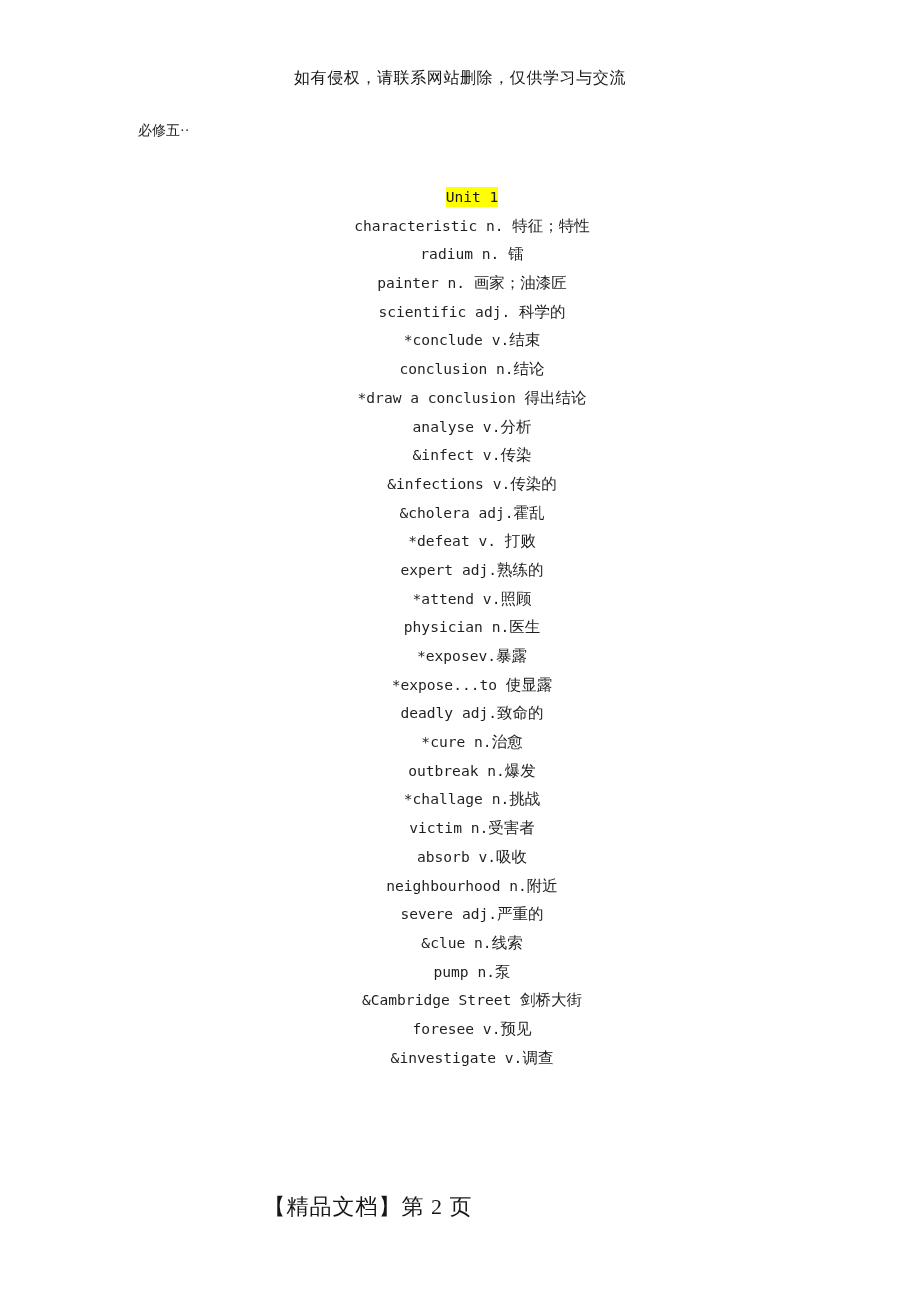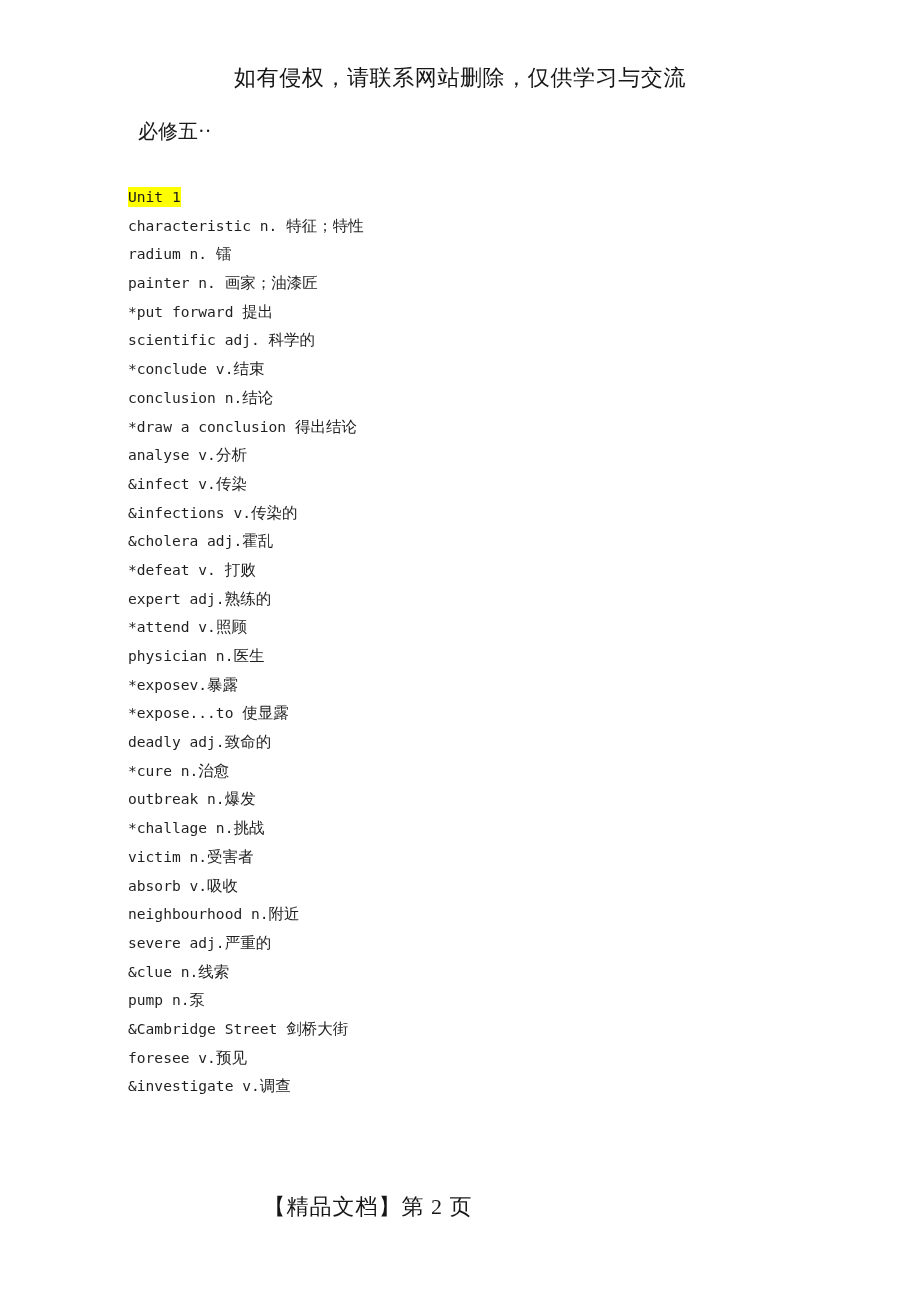--- a/index.html
+++ b/index.html
@@ -26,45 +26,46 @@
   }
 
   
   .notice {
     position: absolute;
     left: 0;
     top: 63px;
     width: 920px;
     text-align: center;
     font-family: "Liberation Serif", "DejaVu Serif", serif;
-    font-size: 22px;
+    font-size: 16px;
     line-height: 30px;
     letter-spacing: 0.6px;
     color: #161616;
     white-space: nowrap;
   }
 
   
   .volume {
     position: absolute;
     left: 138px;
     top: 120px;
     font-family: "Liberation Serif", "DejaVu Serif", serif;
-    font-size: 20px;
+    font-size: 14px;
     line-height: 22px;
     color: #1a1a1a;
     white-space: nowrap;
   }
 
   
   .vocab-block {
     position: absolute;
-    left: 128px;
+    left: 122px;
     top: 183px;
     width: 700px;
+    text-align: center;
   }
 
   .unit-heading {
     font-family: "DejaVu Sans Mono", "Liberation Mono", monospace;
     font-size: 14.6px;
     line-height: 28.7px;
     height: 28.7px;
     color: #1a1a1a;
     white-space: pre;
   }
@@ -114,21 +115,20 @@
   <div class="notice">如有侵权，请联系网站删除，仅供学习与交流</div>
 
   <div class="volume">必修五··</div>
 
   <div class="vocab-block">
     <div class="unit-heading"><span class="hl">Unit 1</span></div>
     <div id="vocab-list">
         <div class="vocab-line">characteristic n. <span class="cn">特征；特性</span></div>
         <div class="vocab-line">radium n. <span class="cn">镭</span></div>
         <div class="vocab-line">painter n. <span class="cn">画家；油漆匠</span></div>
-        <div class="vocab-line">*put forward <span class="cn">提出</span></div>
         <div class="vocab-line">scientific adj. <span class="cn">科学的</span></div>
         <div class="vocab-line">*conclude v.<span class="cn">结束</span></div>
         <div class="vocab-line">conclusion n.<span class="cn">结论</span></div>
         <div class="vocab-line">*draw a conclusion <span class="cn">得出结论</span></div>
         <div class="vocab-line">analyse v.<span class="cn">分析</span></div>
         <div class="vocab-line">&amp;infect v.<span class="cn">传染</span></div>
         <div class="vocab-line">&amp;infections v.<span class="cn">传染的</span></div>
         <div class="vocab-line">&amp;cholera adj.<span class="cn">霍乱</span></div>
         <div class="vocab-line">*defeat v. <span class="cn">打败</span></div>
         <div class="vocab-line">expert adj.<span class="cn">熟练的</span></div>

